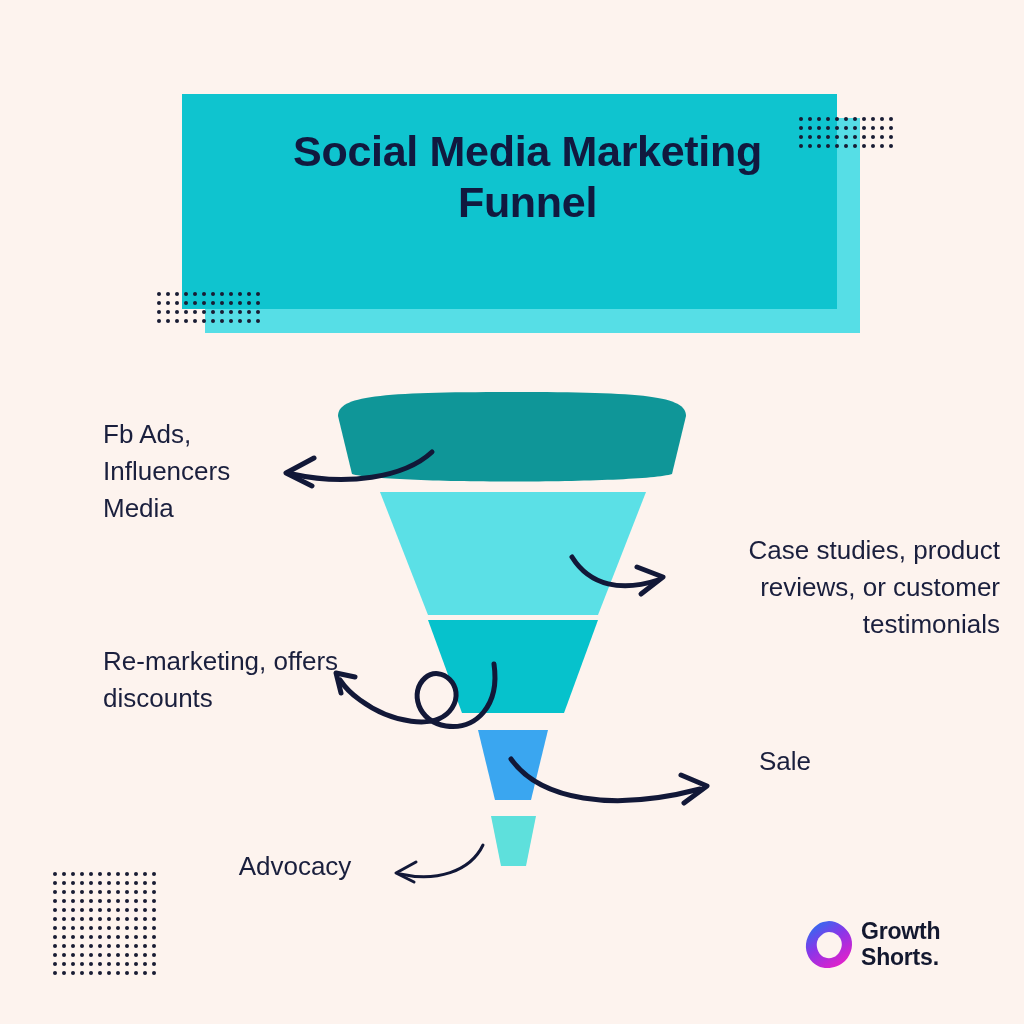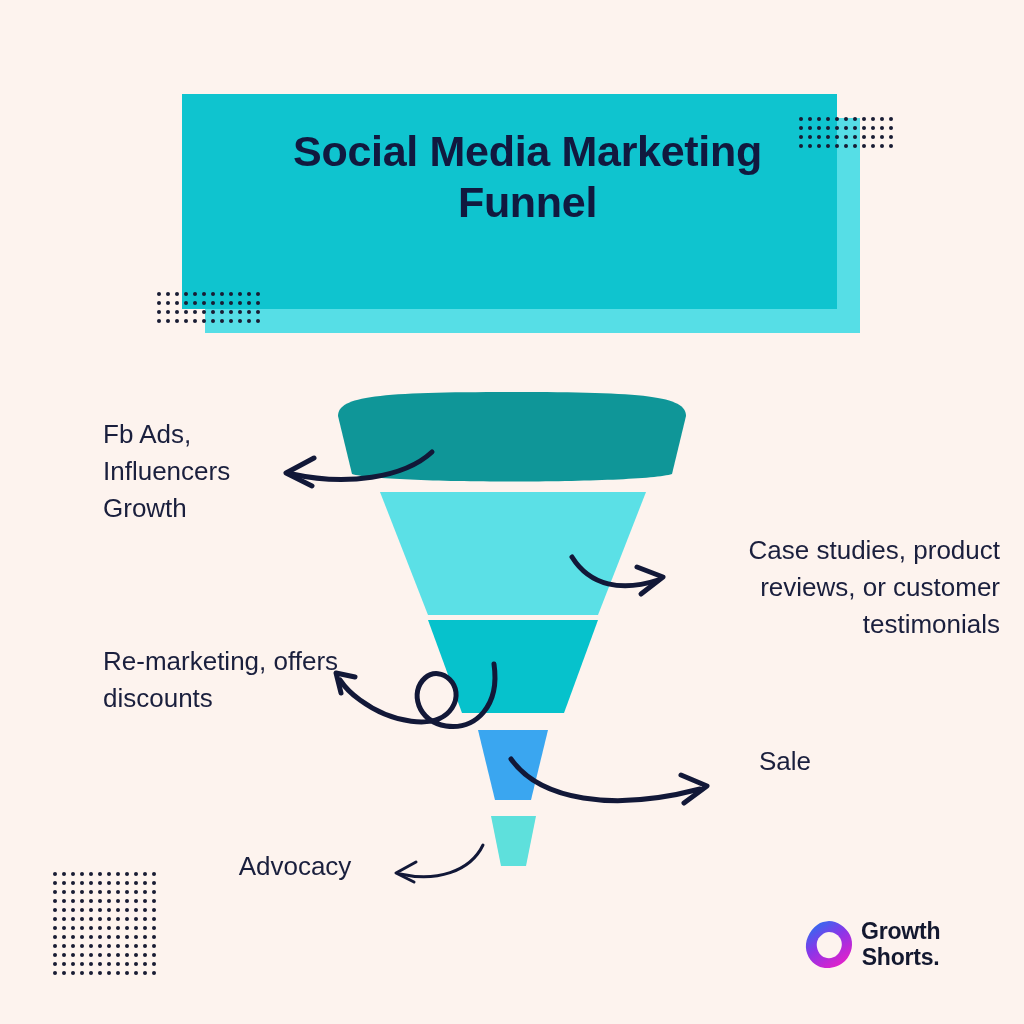--- a/index.html
+++ b/index.html
@@ -50,21 +50,21 @@
     font-size:26px;line-height:1.42;font-weight:400;
     letter-spacing:0px;white-space:pre-line;
   }
   #lbl-awareness{left:103px;top:416px;width:240px;text-align:left;}
   #lbl-consideration{left:640px;top:532px;width:360px;text-align:right;}
   #lbl-intent{left:103px;top:643px;width:330px;text-align:left;}
   #lbl-sale{left:700px;top:743px;width:170px;text-align:center;}
   #lbl-advocacy{left:185px;top:848px;width:220px;text-align:center;}
 
   
-  .logo{position:absolute;left:803px;top:917px;width:160px;height:60px;text-align:center;}
+  .logo{position:absolute;left:803px;top:917px;width:160px;height:60px;}
   .logo-mark{position:absolute;left:0;top:2px;width:52px;height:52px;}
   .logo-text{
     position:absolute;left:58px;top:2px;
     color:#13182f;font-size:23px;line-height:1.12;font-weight:700;
     letter-spacing:-0.2px;white-space:pre-line;
   }
 
   svg{display:block;overflow:visible;}
   .arrows{position:absolute;left:0;top:0;width:1024px;height:1024px;pointer-events:none;}
 </style>
@@ -358,21 +358,21 @@
       <path d="M 511 759 C 540 800, 612 812, 700 789" stroke-width="5"></path>
       <path d="M 681 775 L 707 786 L 684 803" stroke-width="5"></path>
 
       <path d="M 483 845 C 470 872, 436 882, 400 874" stroke-width="3"></path>
       <path d="M 416 862 L 396 873 L 414 882" stroke-width="3"></path>
     </g>
   </svg>
 
   <div class="lbl" id="lbl-awareness">Fb Ads,
 Influencers
-Growth</div>
+Media</div>
 
   <div class="lbl" id="lbl-intent">Re-marketing, offers
 discounts</div>
 
   <div class="lbl" id="lbl-consideration">Case studies, product
 reviews, or customer
 testimonials</div>
 
   <div class="lbl" id="lbl-sale">Sale</div>
 

